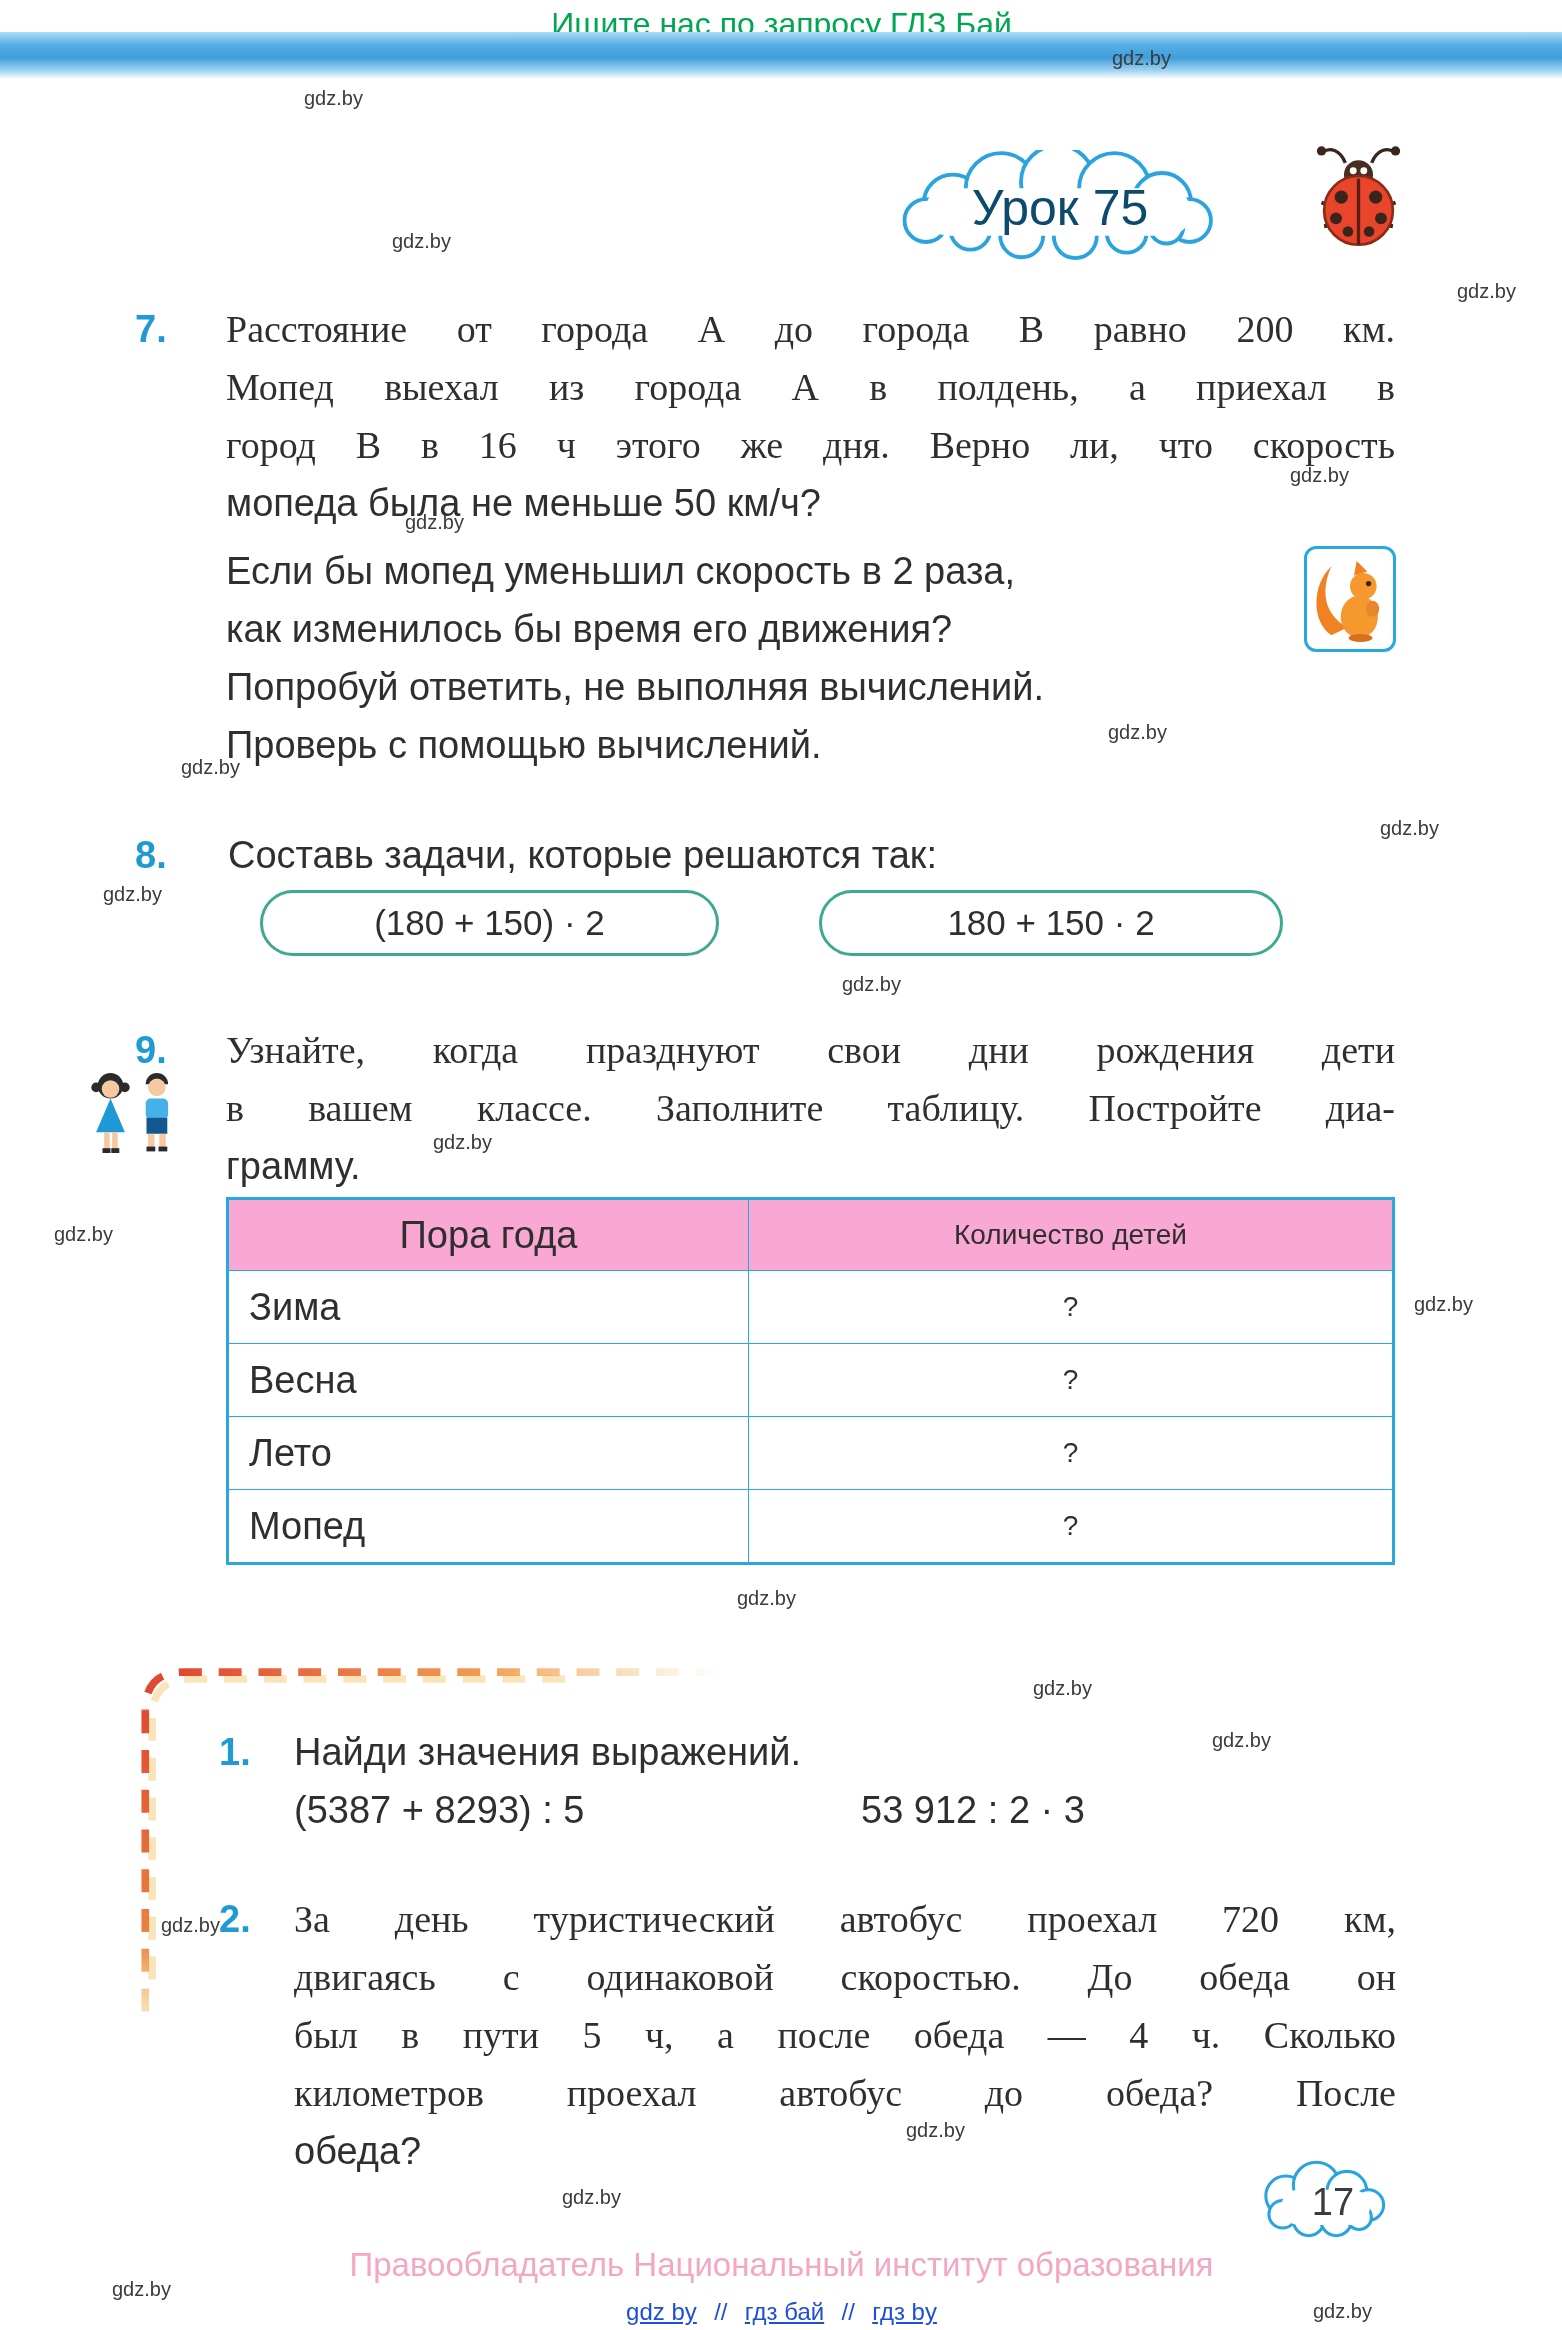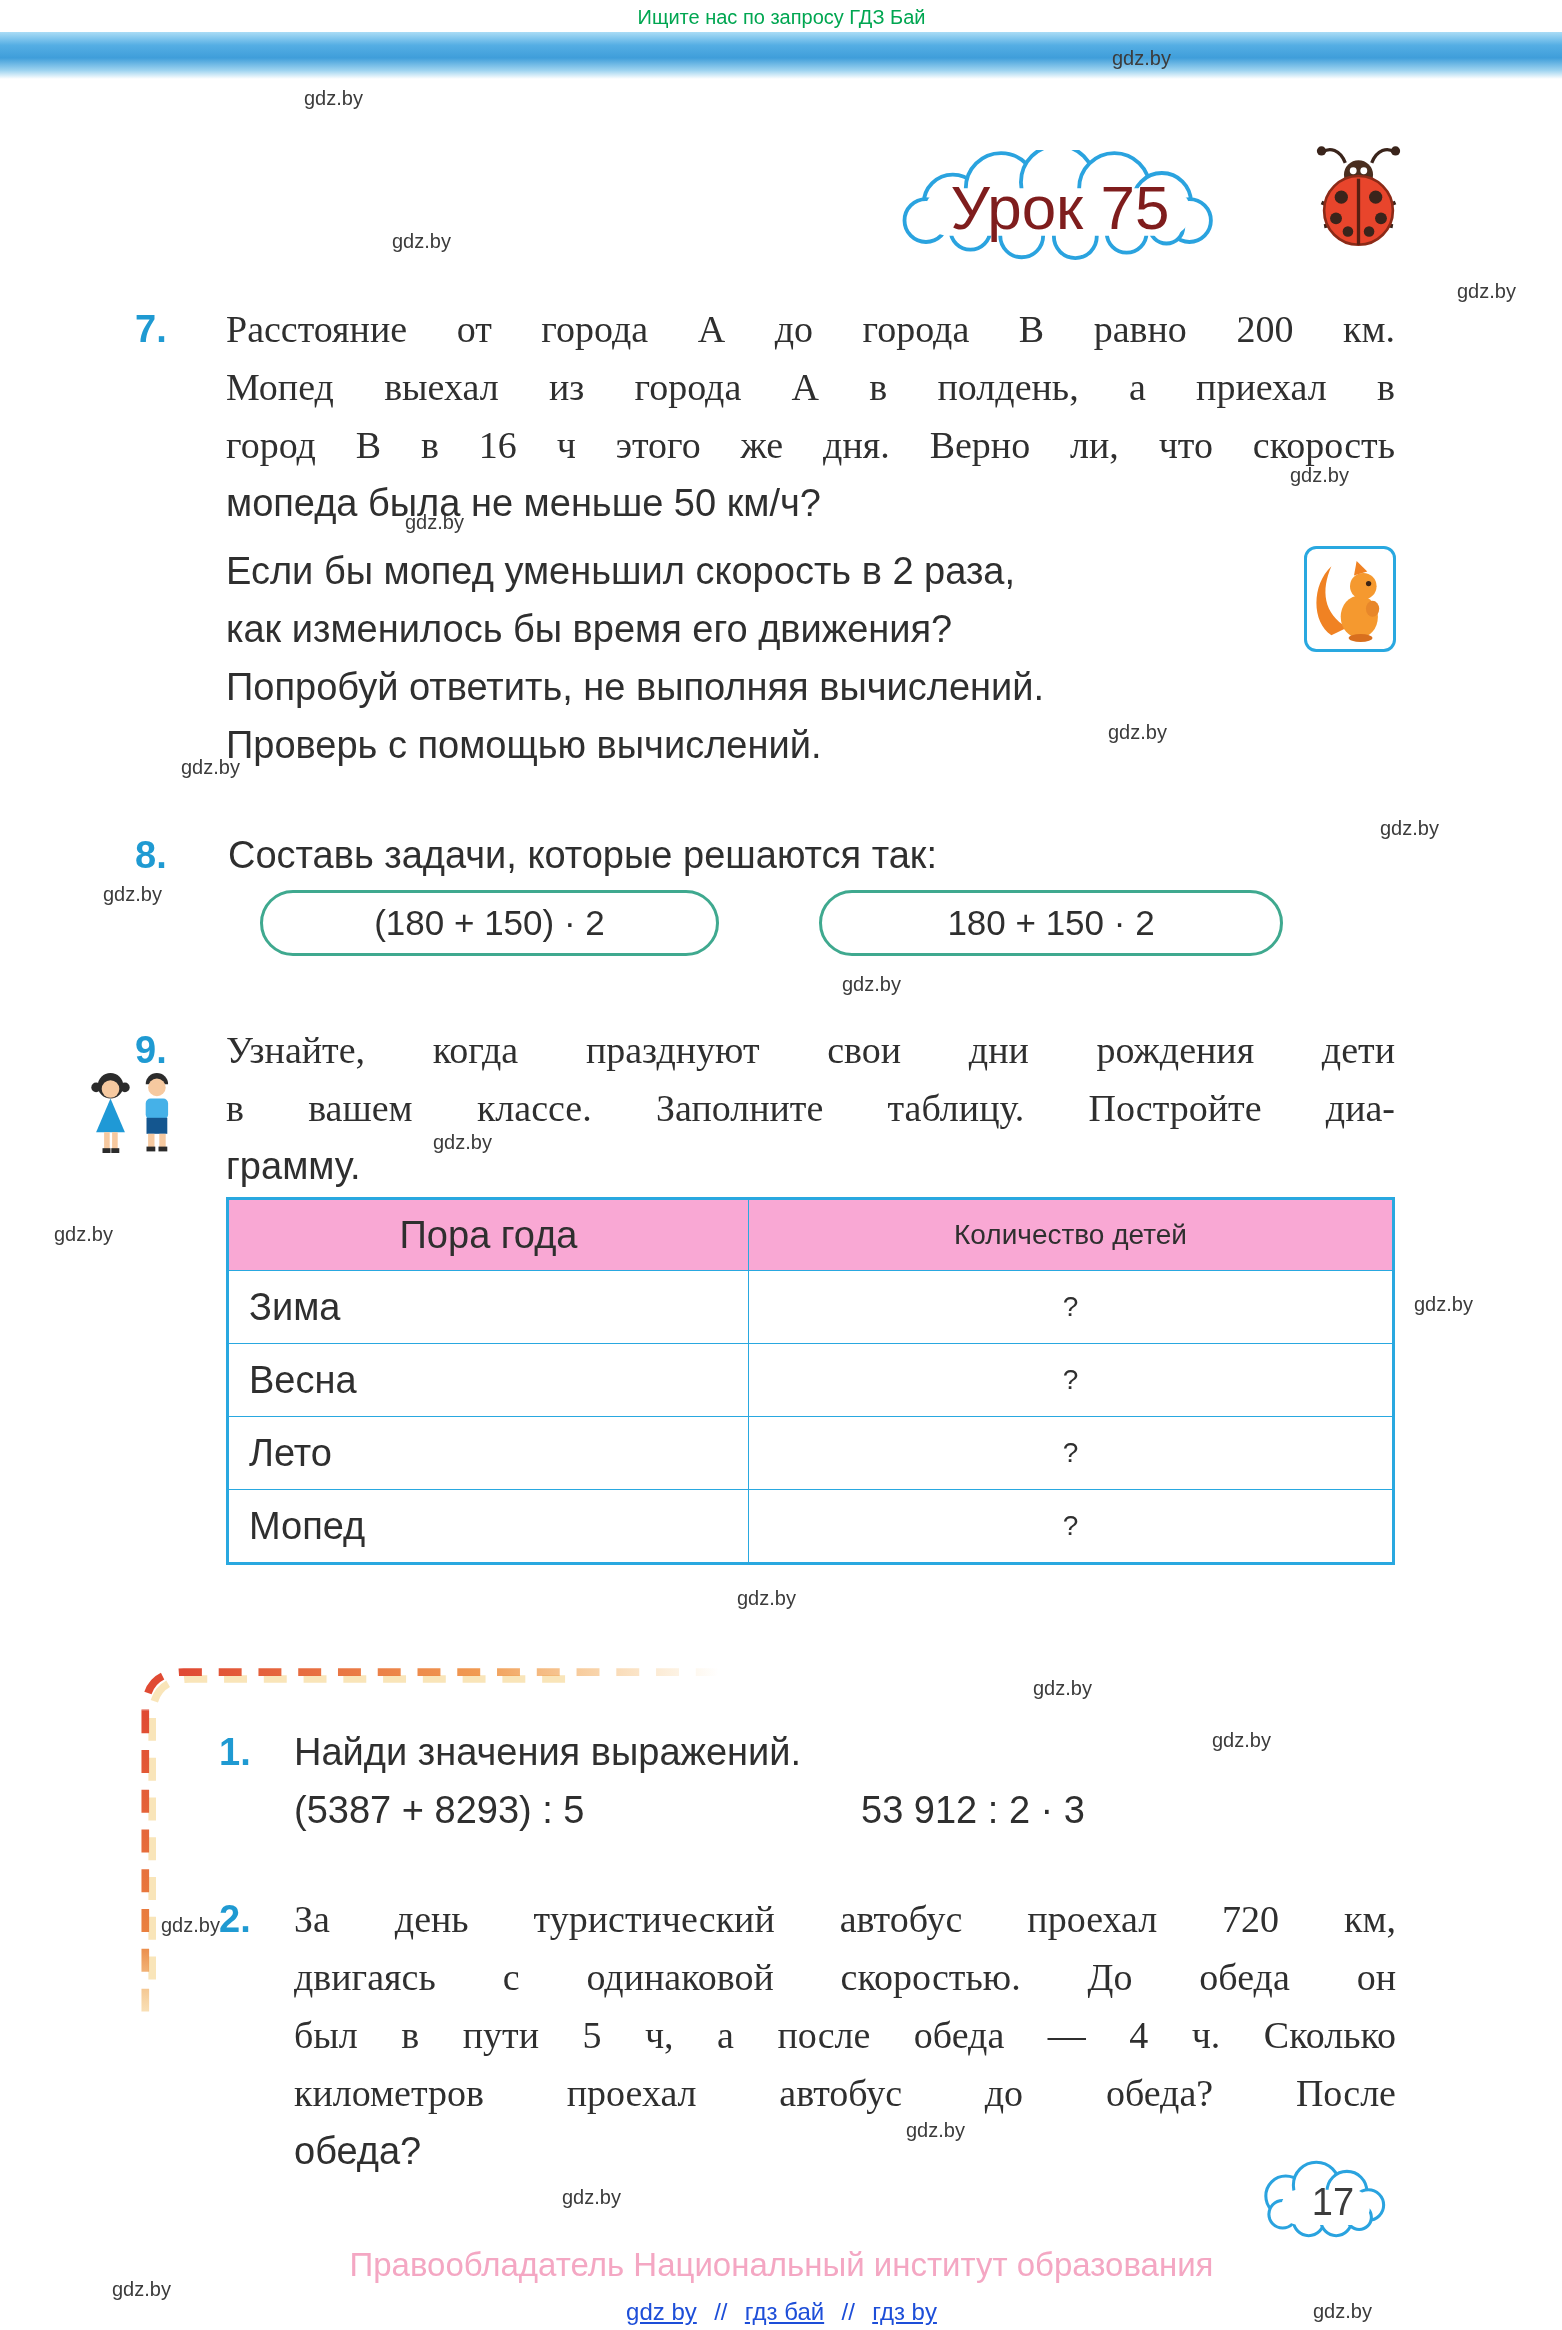--- a/index.html
+++ b/index.html
@@ -2,30 +2,30 @@
 <html style="font-size:12.2px"><head>
 <meta charset="utf-8">
 <style>
   * { box-sizing: border-box; margin: 0; padding: 0; }
   html, body { background: #ffffff; }
   body { font-family: "Liberation Sans", sans-serif; color: #2f2f2f; }
   .page { position: relative; width: 1563px; height: 2330px; background: #fff; overflow: hidden; }
   .abs { position: absolute; }
 
   .banner { position: absolute; top: 6.1px; left: 0; width: 100%; text-align: center;
-            font-size: 20px; color: #00a651; }
+            font-size: 32px; color: #00a651; }
   .topbar { position: absolute; top: 32px; left: 0; width: 100%; height: 47px;
             background: linear-gradient(180deg, #aadcf6 0%, #55aee4 28%, #3f9eda 55%, #9fd4f0 82%, #ffffff 100%); }
 
   .wm { position: absolute; font-size: 20px; color: #3c3c3c; }
 
   .cloud-wrap { position: absolute; }
   .cloud-label { position: absolute; left: 0; top: 0; width: 100%; height: 100%;
                  display: flex; align-items: center; justify-content: center; }
-  .lesson-title { font-size: 62px; color: #7f1d1d; }
+  .lesson-title { font-size: 50px; color: #0c4a6e; }
   .page-no { font-size: 38px; color: #3c3c3c; margin-left: 15px; }
 
   .pnum { position: absolute; font-size: 38px; font-weight: bold; color: #1f9ad2; line-height: 58px; }
   .para { position: absolute; }
   .line { font-size: 38px; line-height: 58px; height: 58px; }
   .just { text-align: justify; text-align-last: justify; font-family: Liberation Serif, serif; }
 
   .exprbox { position: absolute; height: 66px; border: 3.1px solid #3fa98f; border-radius: 35px;
              display: flex; align-items: center; justify-content: center; font-size: 35px; color: #2f2f2f; background: #fff; }
 

